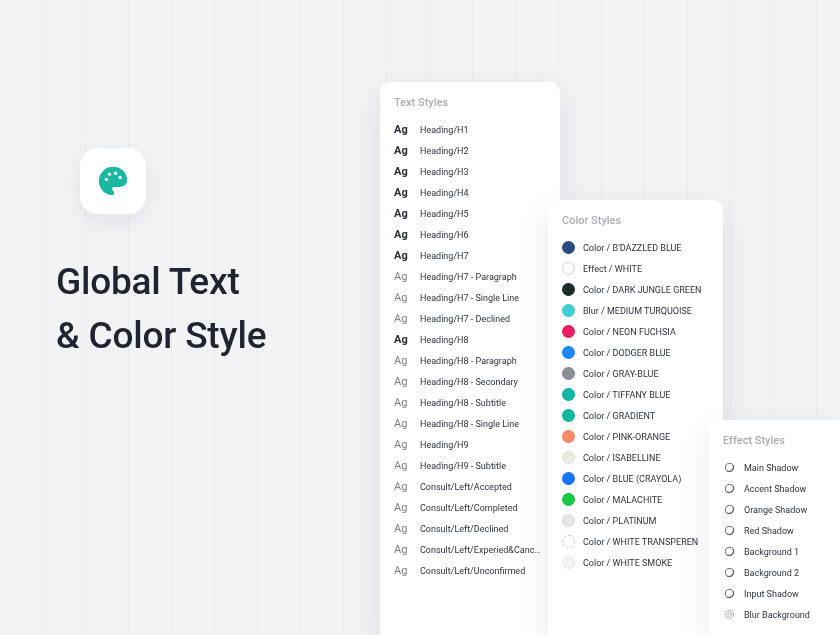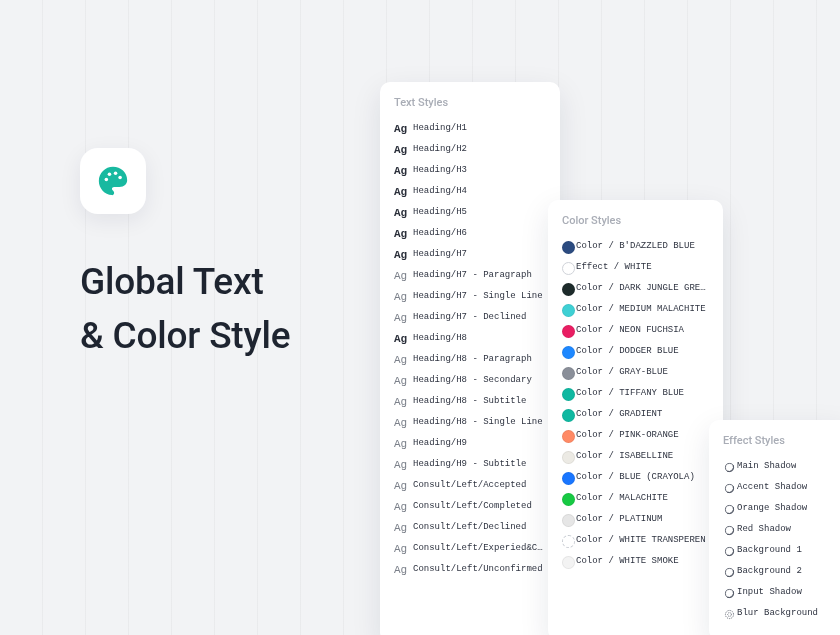--- a/index.html
+++ b/index.html
@@ -24,21 +24,21 @@
     background: #fff;
     border-radius: 18px;
     box-shadow: 0 6px 22px rgba(20,30,60,0.08);
     display: flex; align-items: center; justify-content: center;
   }
   .palette-svg { width: 34px; height: 34px; }
 
   
   .headline {
     position: absolute;
-    left: 80px; top: 255px;
+    left: 56px; top: 255px;
     font-size: 37px;
     font-weight: 500;
     color: #1e2430;
     line-height: 1.45;
     letter-spacing: -0.2px;
   }
 
   
   .panel {
     position: absolute;
@@ -49,25 +49,24 @@
     overflow: hidden;
   }
   .panel-title {
     font-size: 11px;
     color: #a9adb6;
     font-weight: 500;
     margin-bottom: 10px;
   }
   .style-row {
     display: flex;
-    align-items: flex-start;
-    gap: 1px;
+    align-items: center;
+    gap: 8px;
     padding: 4px 0;
     min-height: 21px;
-    font-family: Liberation Mono, monospace;
   }
   .style-label {
     font-size: 9px;
     color: #2e3340;
     white-space: nowrap;
     overflow: hidden;
     text-overflow: ellipsis;
   }
 
   
@@ -225,21 +224,21 @@
         <div class="style-row">
           <span class="swatch hollow"></span>
           <span class="style-label">Effect / WHITE</span>
         </div>
         <div class="style-row">
           <span class="swatch" style="background: rgb(29, 43, 43);"></span>
           <span class="style-label">Color / DARK JUNGLE GREEN</span>
         </div>
         <div class="style-row">
           <span class="swatch" style="background: rgb(63, 208, 212);"></span>
-          <span class="style-label">Color / MEDIUM MALACHITE</span>
+          <span class="style-label">Blur / MEDIUM TURQUOISE</span>
         </div>
         <div class="style-row">
           <span class="swatch" style="background: rgb(233, 30, 99);"></span>
           <span class="style-label">Color / NEON FUCHSIA</span>
         </div>
         <div class="style-row">
           <span class="swatch" style="background: rgb(30, 136, 255);"></span>
           <span class="style-label">Color / DODGER BLUE</span>
         </div>
         <div class="style-row">

